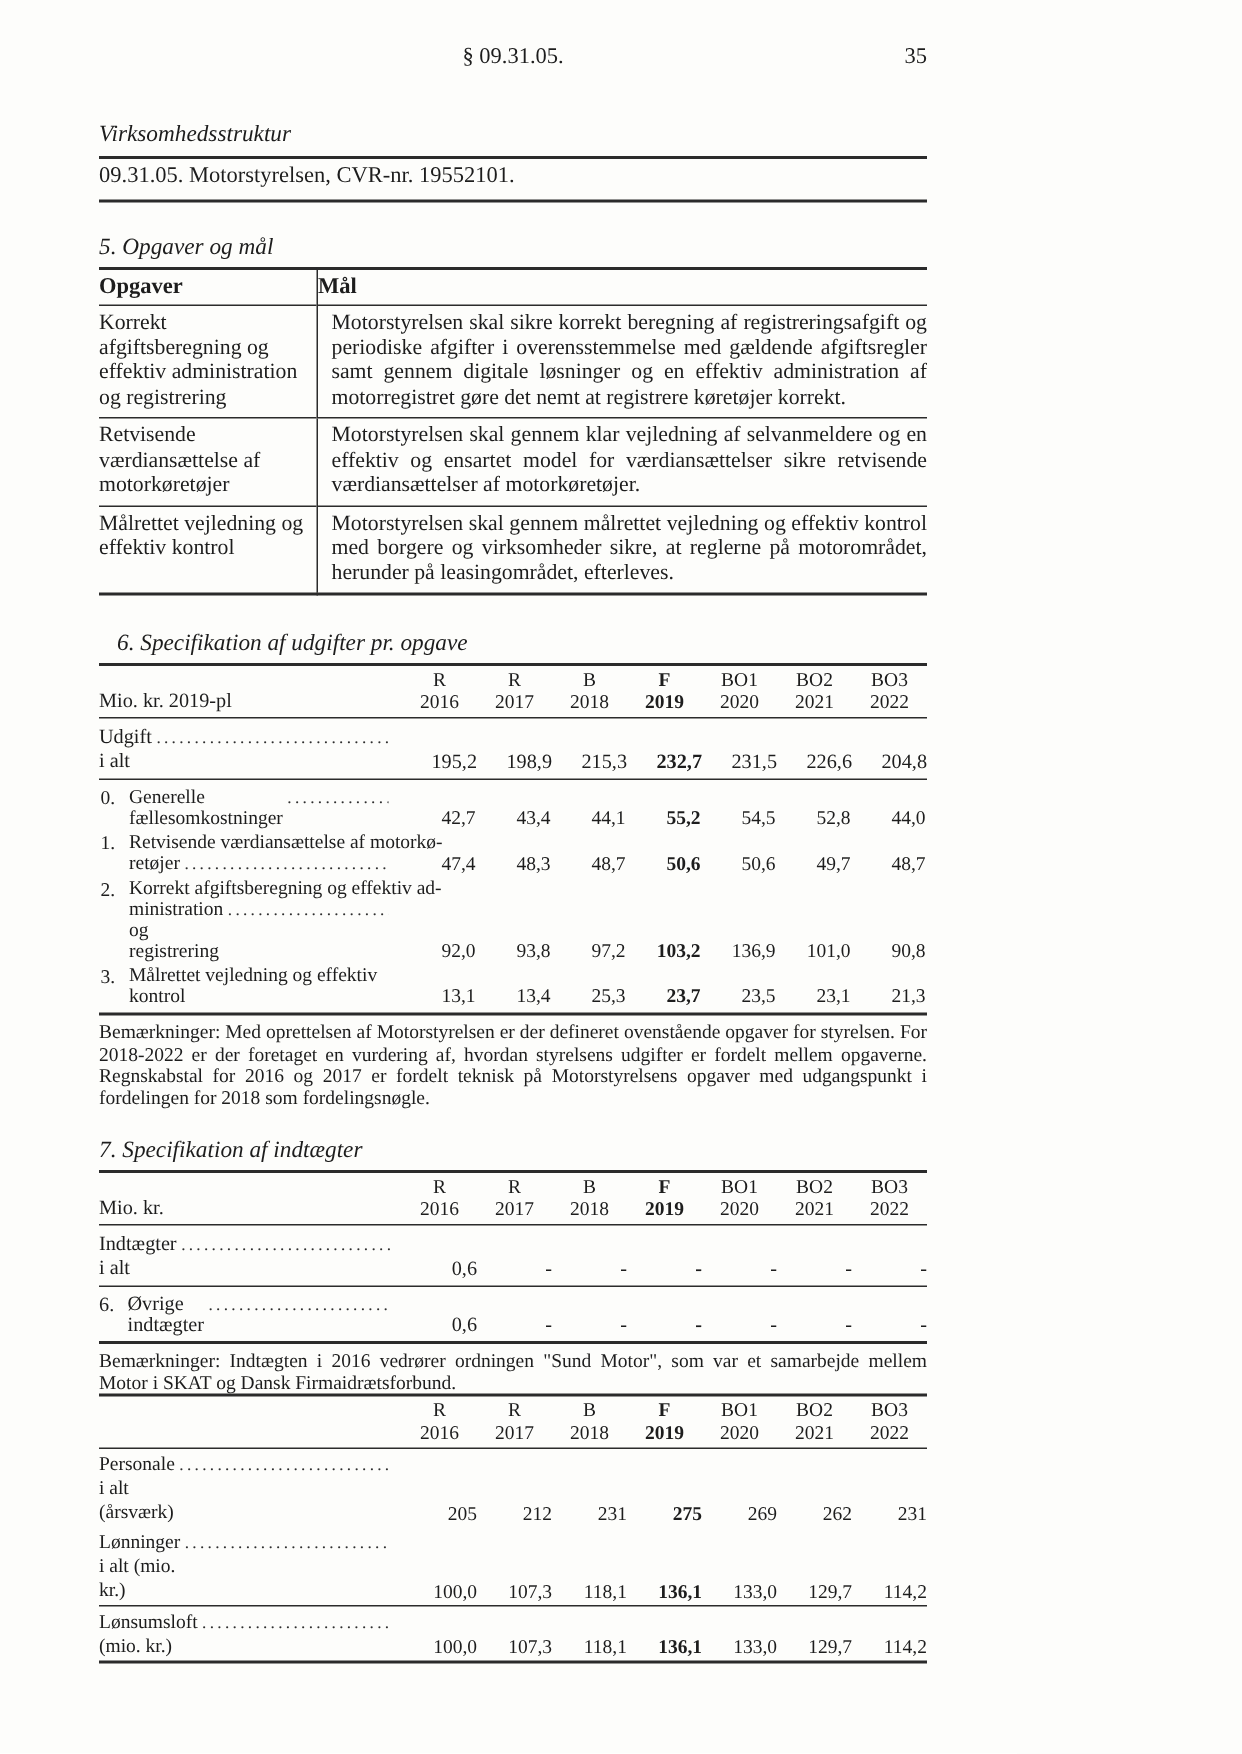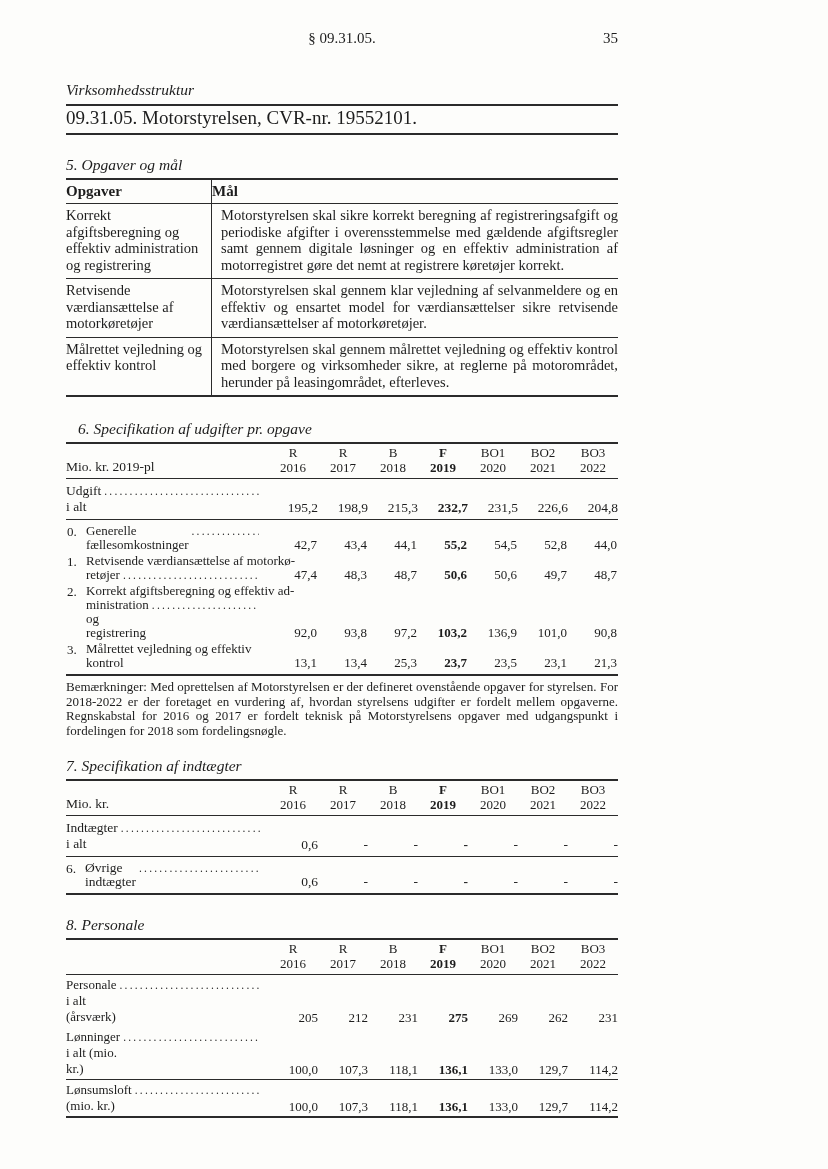--- a/index.html
+++ b/index.html
@@ -15,21 +15,21 @@
   .pagehead { position:relative; font-size:15px; height:20px; }
   .pagehead .centerref { display:block; text-align:center; }
   .pagehead .pgnum { position:absolute; right:0; top:0; }
 
   
   .sect { font-style:italic; font-size:15.5px; line-height:18px; }
 
   
   .h-vs { margin:31px 0 5px 0; }
   .vbox { border-top:2.5px solid #2b2b2b; border-bottom:2.5px solid #2b2b2b; padding:3px 0 6px 0; }
-  .vbox p { margin:0; font-size:19px; line-height:17.5px; }
+  .vbox p { margin:0; font-size:15px; line-height:17.5px; }
 
   
   .h-5 { margin:21px 0 4px 0; }
   .t5 { width:552px; border-collapse:collapse; border-top:2.5px solid #2b2b2b; border-bottom:2.5px solid #2b2b2b; }
   .t5 td { vertical-align:top; font-size:14.5px; line-height:16.5px; padding:3px 0 5px 0; }
   .t5 tr + tr td { border-top:1.5px solid #2b2b2b; }
   .t5 .c-opg { width:139px; border-right:1.5px solid #2b2b2b; padding-right:6px; }
   .t5 .c-maal { padding-left:9px; text-align:justify; }
   .t5 .hdr td { font-weight:bold; font-size:15px; padding:3px 0 4px 0; }
 
@@ -335,22 +335,22 @@
         <td class="n">0,6</td>
             <td class="n">-</td>
             <td class="n">-</td>
             <td class="n f">-</td>
             <td class="n">-</td>
             <td class="n">-</td>
             <td class="n">-</td>
           </tr>
       </tbody>
     </table>
-
-    <div class="sect h-8">8. Personale</div>
+    <p class="remarks">Bemærkninger: Indtægten i 2016 vedrører ordningen "Sund Motor", som var et samarbejde mellem Motor i SKAT og Dansk Firmaidrætsforbund.</p>
+
     <table class="numtab">
       <colgroup>
           <col class="c-lab">
           <col class="c-num">
           <col class="c-num">
           <col class="c-num">
           <col class="c-num">
           <col class="c-num">
           <col class="c-num">
           <col class="c-num">

